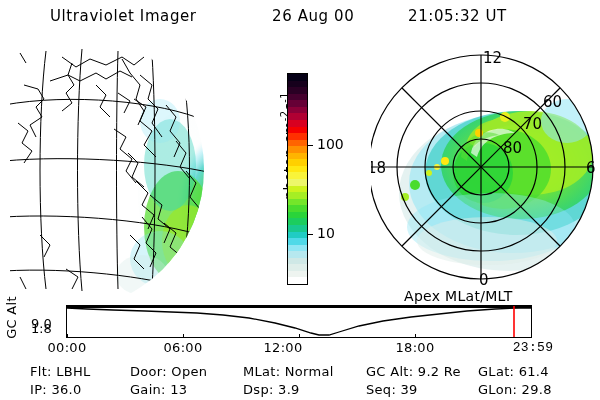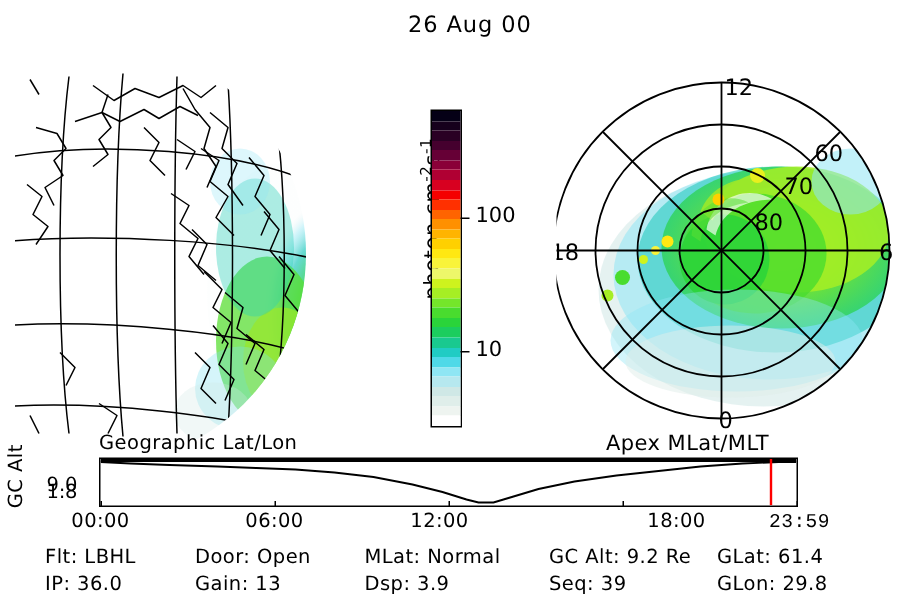--- a/index.html
+++ b/index.html
@@ -142,21 +142,23 @@
     white-space: nowrap;
     letter-spacing: 0.3px;
   }
   .status-row0 { top: 2px; }
   .status-row1 { top: 20px; }
 </style>
 </head>
 <body>
 
 <div id="header" class="abs">
+  <span class="hdr-item" id="title-text">Ultraviolet Imager</span>
   <span class="hdr-item" id="date-text">26 Aug 00</span>
+  <span class="hdr-item" id="time-text">21:05:32 UT</span>
 </div>
 
 <div id="globe-panel" class="abs">
   <svg id="globe-svg" width="240" height="248" viewBox="0 0 240 248">
     <defs>
       <clipPath id="globeClip">
         <circle cx="52" cy="124" r="142"></circle>
       </clipPath>
       <radialGradient id="auroraBand" cx="0.86" cy="0.60" r="0.46">
         <stop offset="0%" stop-color="#9ae82a" stop-opacity="0.95"></stop>
@@ -323,21 +325,20 @@
     <text x="215" y="128" font-family="DejaVu Sans, sans-serif" font-size="15" fill="#000">6</text>
     <text x="108" y="240" font-family="DejaVu Sans, sans-serif" font-size="15" fill="#000">0</text>
 
     <text x="172" y="62" font-family="DejaVu Sans, sans-serif" font-size="15" fill="#000">60</text>
     <text x="152" y="84" font-family="DejaVu Sans, sans-serif" font-size="15" fill="#000">70</text>
     <text x="132" y="108" font-family="DejaVu Sans, sans-serif" font-size="15" fill="#000">80</text>
   </svg>
 </div>
 
 <div id="orbit-panel" class="abs">
-  <span id="orbit-label-geo">Geographic Lat/Lon</span>
   <span id="orbit-label-apex">Apex MLat/MLT</span>
 
   <span id="gcalt-axis-title">GC Alt</span>
   <span id="gcalt-hi">9.0</span>
   <span id="gcalt-lo">1.8</span>
 
   <div id="orbit-box">
     <svg width="464" height="31" viewBox="0 0 464 31">
       <polyline fill="none" stroke="#000000" stroke-width="1.3" points="0,2 20,3 46,4 78,5 104,6 130,7 156,9 182,12 208,17 228,22 244,27
                 252,29 262,29 272,26 292,20 316,15 344,11 372,8 400,5 428,3 452,2 464,2"></polyline>
@@ -345,23 +346,23 @@
       <line x1="447" y1="0" x2="447" y2="31" stroke="#ff0000" stroke-width="1.6"></line>
     </svg>
   </div>
 
   <div id="time-axis">
       <div class="time-tick" style="left: 67px;"></div>
       <div class="time-label" style="left: 67px;">00:00</div>
       <div class="time-tick" style="left: 183px;"></div>
       <div class="time-label" style="left: 183px;">06:00</div>
       <div class="time-tick" style="left: 299px;"></div>
-      <div class="time-label" style="left: 293px; text-align: center;">12:00</div>
+      <div class="time-label" style="left: 283px; text-align: center;">12:00</div>
       <div class="time-tick" style="left: 415px;"></div>
-      <div class="time-label" style="left: 415px; margin-left: 36px;">18:00</div>
+      <div class="time-label" style="left: 415px;">18:00</div>
       <div class="time-tick" style="left: 531px;"></div>
       <div class="time-label" style="left: 533px; font-family: Liberation Mono, monospace;">23:59</div>
     </div>
 </div>
 
 <div id="status-panel" class="abs">
   <div id="status-row-1">
       <div class="status-cell status-row0" style="left: 30px;"><span>Flt:</span><span> LBHL</span></div>
       <div class="status-cell status-row0" style="left: 130px;"><span>Door:</span><span> Open</span></div>
       <div class="status-cell status-row0" style="left: 243px;"><span>MLat:</span><span> Normal</span></div>

